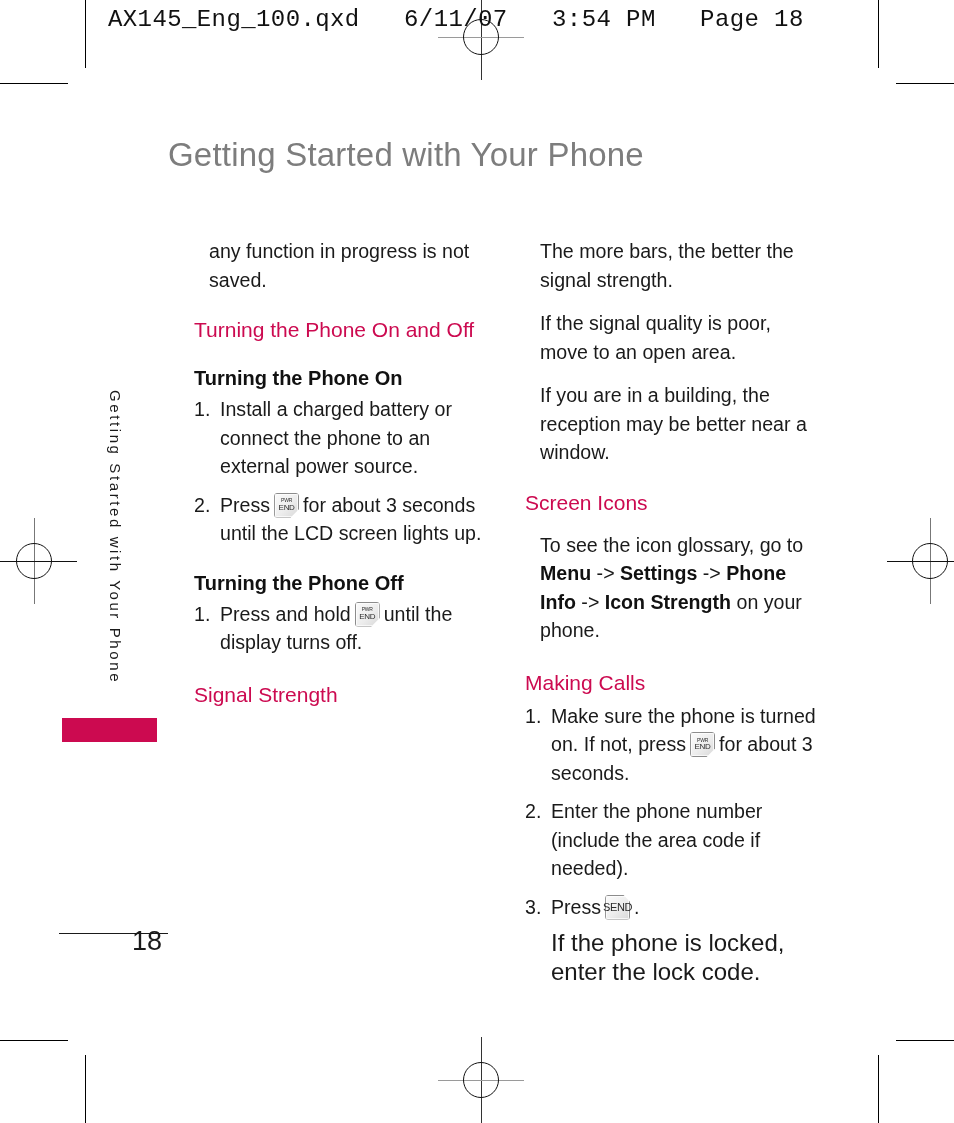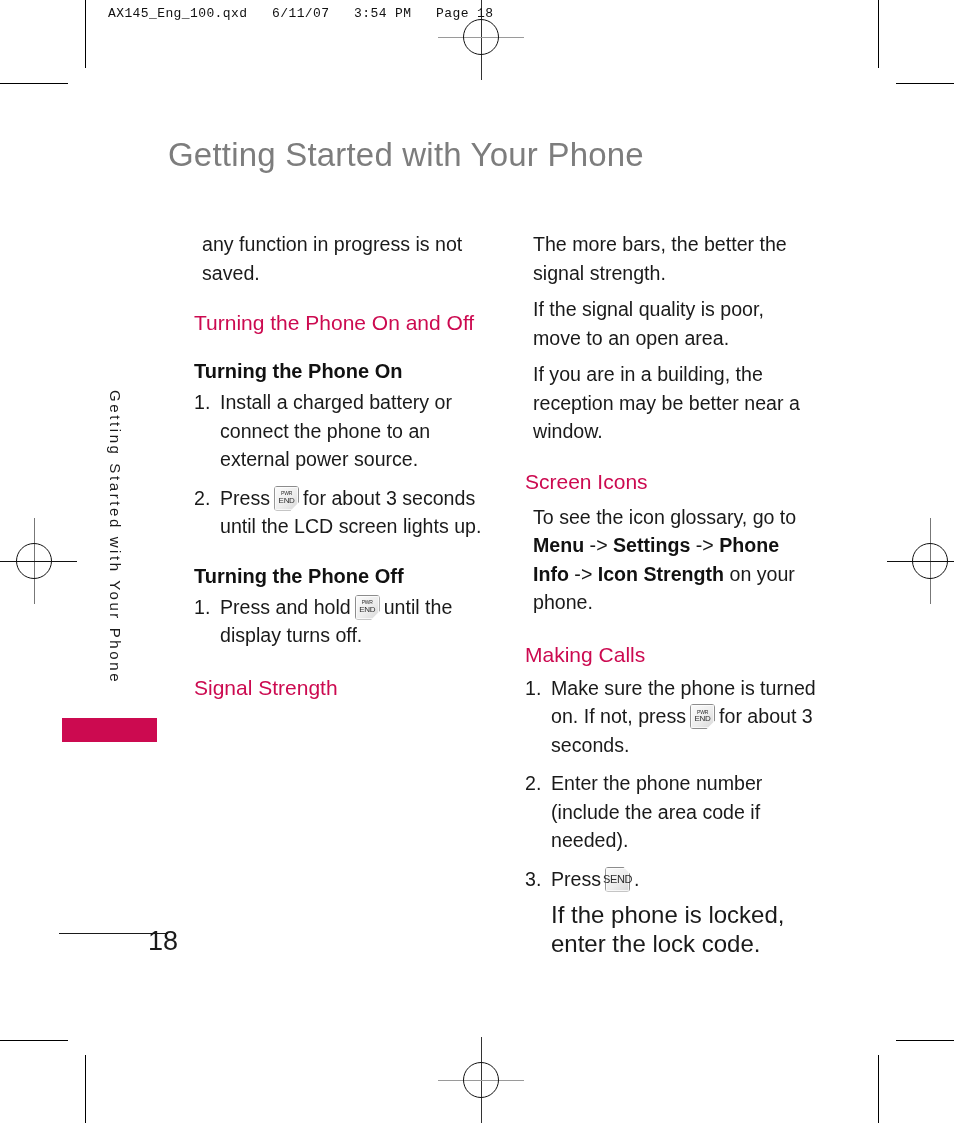--- a/index.html
+++ b/index.html
@@ -40,21 +40,21 @@
   .reg-bottom { left: 438px; top: 1037px;}
   .reg-top .hline, .reg-bottom .hline { background: #9a9a9a; }
   .reg-top .vline, .reg-bottom .vline { background: #333; }
   .reg-left .vline, .reg-right .vline { background: #777; }
 
   
   .file-header {
     position: absolute;
     left: 108px; top: 6px;
     font-family: "Liberation Mono", monospace;
-    font-size: 13px;
+    font-size: 24px;
     letter-spacing: 0.4px;
     color: #111;
     white-space: pre;
   }
 
   
   .page-title {
     position: absolute;
     left: 168px; top: 136px;
     font-size: 33px;
@@ -88,30 +88,29 @@
     width: 109px; height: 1.4px;
     background: #1a1a1a;
   }
   .page-number {
     position: absolute;
     left: 125px; top: 926px;
     font-size: 27px;
     color: #1a1a1a;
     width: 44px;
     text-align: center;
-    margin-left: 16px;
   }
 
   
   .col { position: absolute; top: 222px; width: 300px; }
   .col-left  { left: 194px; }
   .col-right { left: 525px; }
 
   p.body {
-    margin: 8px;
+    margin: 15px;
     font-size: 19.6px;
     line-height: 28.5px;
     color: #1a1a1a;
   }
   p.body + p.body { margin-top: 0; }
 
   h2.section {
     margin: 22px 0 6px 0;
     font-size: 21px;
     line-height: 27px;

